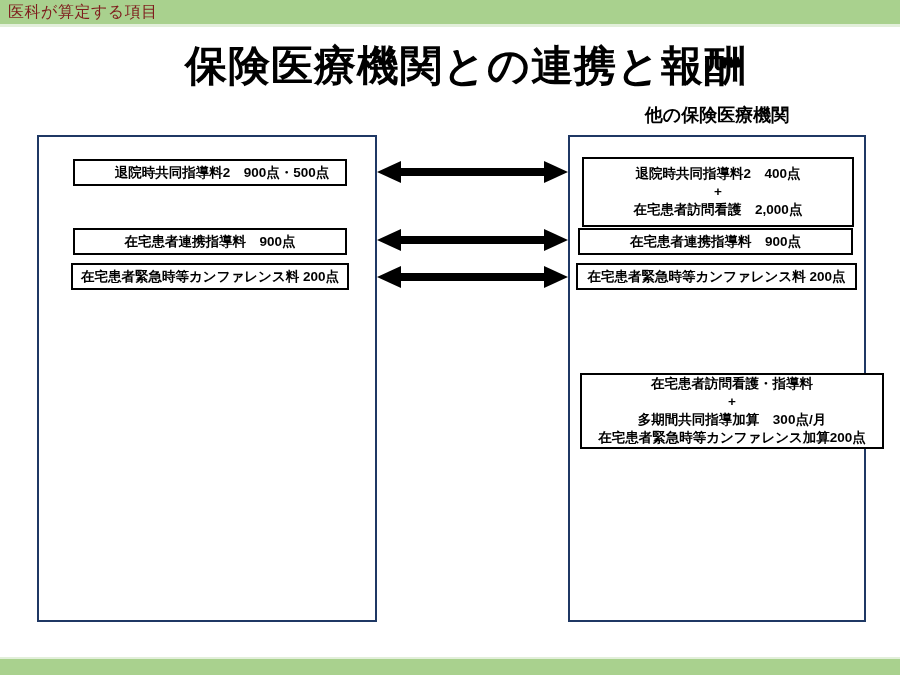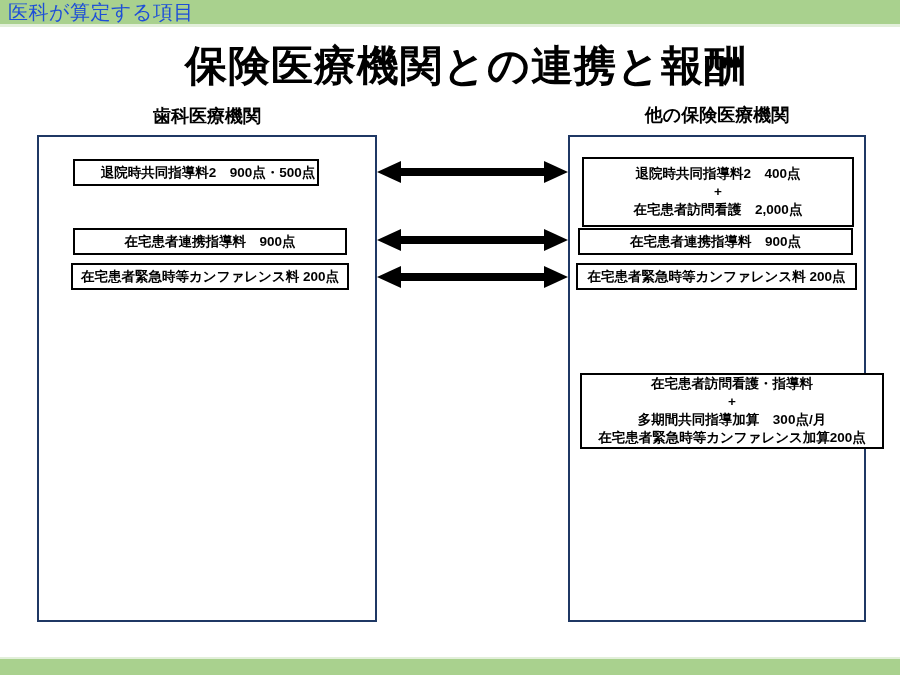--- a/index.html
+++ b/index.html
@@ -7,21 +7,21 @@
   body { font-family:"Liberation Sans","DejaVu Sans",sans-serif; }
   .slide {
     position:relative; width:900px; height:675px; background:#ffffff; overflow:hidden;
   }
   .top-bar {
     position:absolute; left:0; top:0; width:900px; height:27px;
     background:#A9D18E; border-bottom:3px solid #E2EFDA;
     display:flex; align-items:center;
   }
   .top-bar-label {
-    padding-left:8px; font-size:20px; color:#1d4ed8; letter-spacing:0.5px;
+    padding-left:8px; font-size:16px; color:#7f1d1d; letter-spacing:0.5px;
   }
   .page-title {
     position:absolute; left:0; top:40px; width:900px; height:52px;
     text-align:center; font-size:42px; font-weight:bold; color:#000;
     letter-spacing:1px; line-height:52px;margin-left:16px;
   }
   .col-header {
     position:absolute; top:105px; height:22px; text-align:center;
     font-size:18px; font-weight:bold; color:#000; line-height:22px;
   }
@@ -51,21 +51,21 @@
   .arrow .head-r {
     position:absolute; right:0; top:0; width:0; height:0;
     border-top:11px solid transparent; border-bottom:11px solid transparent;
     border-left:24px solid #000;
   }
   .bottom-bar {
     position:absolute; left:0; top:657px; width:900px; height:18px;
     background:#A9D18E; border-top:2px solid #E2EFDA;
   }
   
-  #l-box-0 { left:73px;  top:159px; width:246px; height:27px;padding-left:24px; }
+  #l-box-0 { left:73px;  top:159px; width:274px; height:27px;padding-left:24px; }
   #l-box-1 { left:73px;  top:228px; width:274px; height:27px; }
   #l-box-2 { left:71px;  top:263px; width:278px; height:27px; }
   #r-box-0 { left:582px; top:157px; width:272px; height:70px; }
   #r-box-1 { left:578px; top:228px; width:275px; height:27px; }
   #r-box-2 { left:576px; top:263px; width:281px; height:27px; }
   #r-box-3 { left:580px; top:373px; width:304px; height:76px; }
   #arrow-0 { top:161px; }
   #arrow-1 { top:229px; }
   #arrow-2 { top:266px; }
 </style>
@@ -73,21 +73,20 @@
 <body>
 
 <div class="slide">
 
   <div class="top-bar">
     <span class="top-bar-label">医科が算定する項目</span>
   </div>
 
   <div class="page-title">保険医療機関との連携と報酬</div>
 
-  <div class="col-header left">歯科医療機関</div>
   <div class="col-header right">他の保険医療機関</div>
 
   <div class="panel left"></div>
   <div class="panel right"></div>
 
   <div class="fee-box" id="l-box-0">
     <span>退院時共同指導料2　900点・500点</span>
   </div>
   <div class="fee-box" id="l-box-1">
     <span>在宅患者連携指導料　900点</span>

